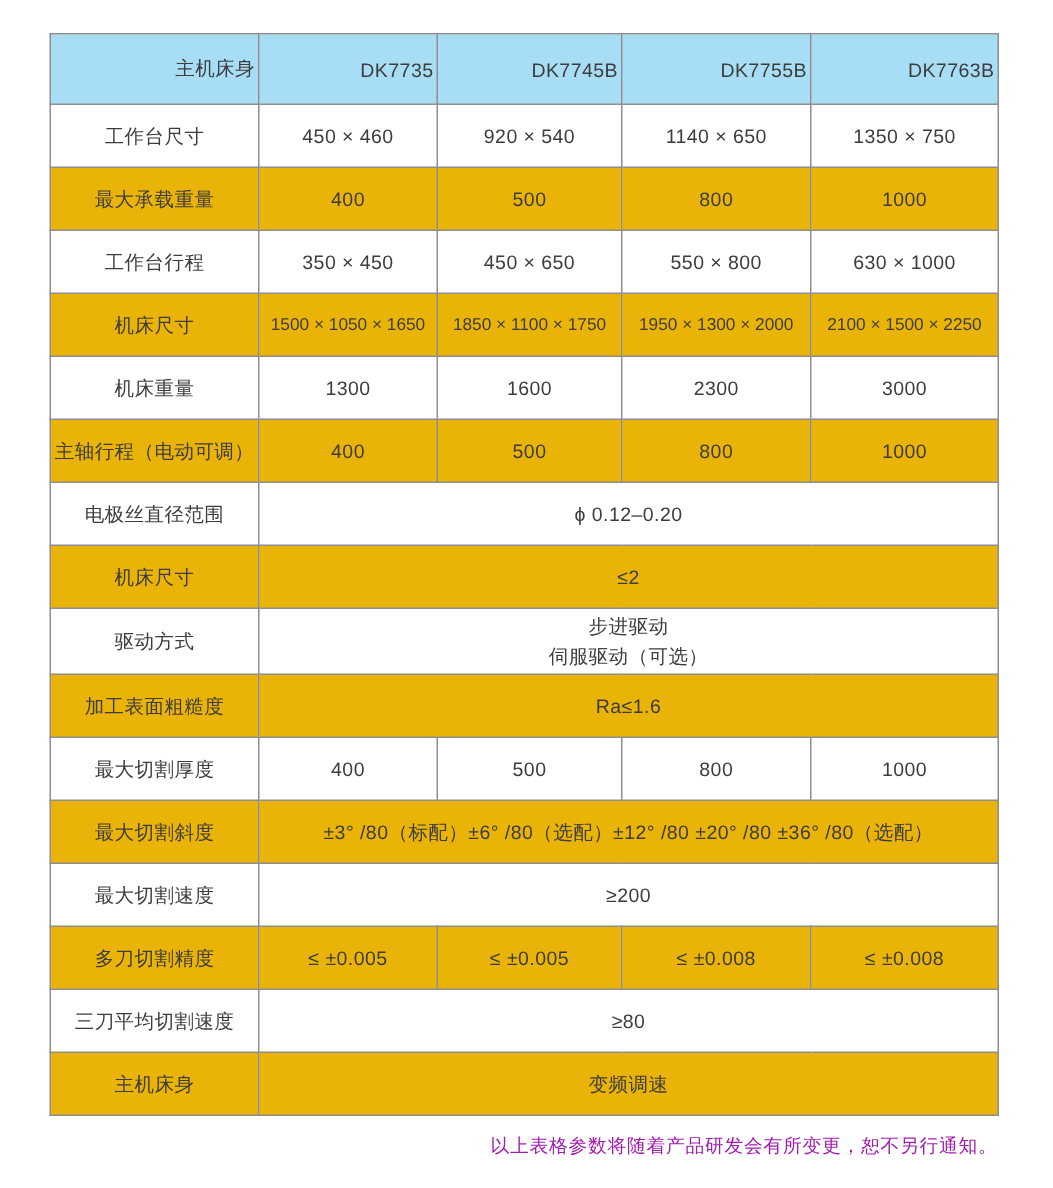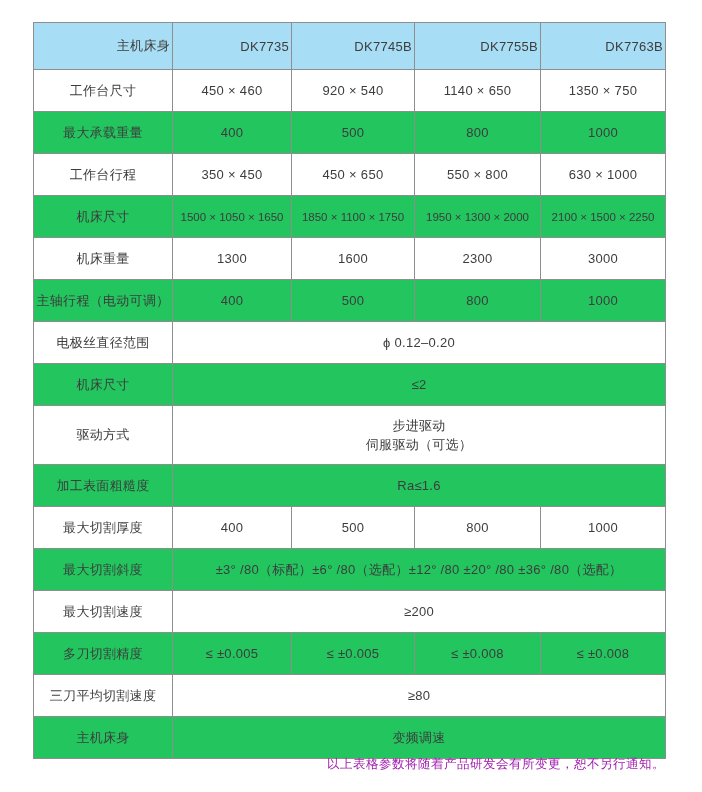--- a/index.html
+++ b/index.html
@@ -37,25 +37,25 @@
   table.spec thead th {
     background: #a8def5;
     height: 46px;
     text-align: right;
   }
   table.spec tbody tr {
     height: 42px;
     background: #ffffff;
   }
   table.spec tbody tr.alt {
-    background: #22c55e;
+    background: #eab308;
     padding-left: 16px;
   }
   table.spec tbody tr.tall {
-    height: 59px;
+    height: 44px;
   }
   table.spec td.tight {
     font-size: 11.5px;
     letter-spacing: 0px;
     margin-top: 12px;
   }
   table.spec td div {
     line-height: 1.5;
   }
   .footnote {

